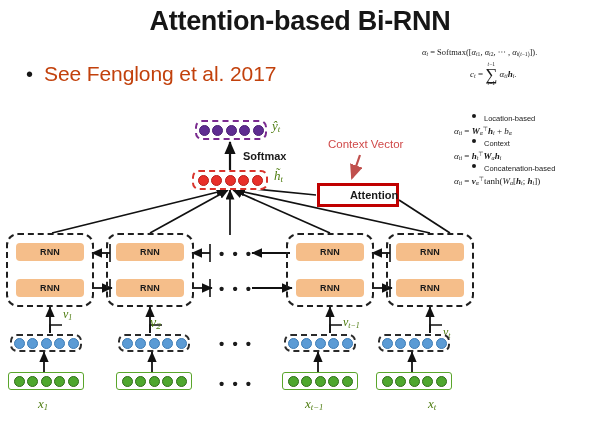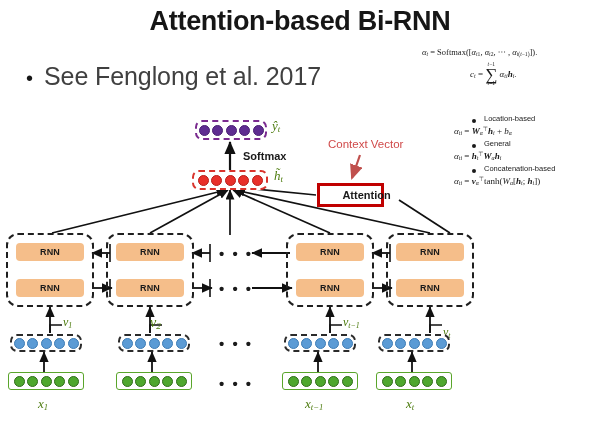--- a/index.html
+++ b/index.html
@@ -41,22 +41,22 @@
     display: flex;
     align-items: baseline;
     gap: 11px;
   }
   #bullet-dot {
     font-size: 20px;
     line-height: 1;
     color: #161616;
   }
   #bullet-text {
-    font-size: 25px;
-    color: #404040;
+    font-size: 21px;
+    color: #c2410c;
     letter-spacing: -0.1px;
   }
 
   
   .mathblock { position: absolute; font-family: "Liberation Serif", serif; color: #1a1a1a; }
   #eq-alpha-softmax {
     left: 422px; top: 47px;
     font-size: 8.5px;
     white-space: nowrap;
   }
@@ -64,21 +64,21 @@
     left: 470px; top: 62px;
     font-size: 9px;
     white-space: nowrap;
   }
   .sumwrap { display:inline-flex; flex-direction:column; align-items:center; vertical-align:middle; line-height:1; }
   .sumlim { font-size: 5.5px; }
   .sumsym { font-size: 17px; line-height: 0.82; }
 
   .attn-bullets { position: absolute; left: 432px; top: 114px; width: 168px; }
   .attn-item { margin-bottom: 3px; }
-  .attn-head { display: flex; align-items: flex-end; gap: 8px; padding-left: 40px; }
+  .attn-head { display: flex; align-items: flex-start; gap: 8px; padding-left: 40px; }
   .attn-bullet-dot {
     width: 4px; height: 4px; border-radius: 50%;
     background: #1a1a1a; flex: none;
   }
   .attn-label {
     font-family: "Liberation Sans", sans-serif;
     font-size: 7.5px;
     color: #1a1a1a;
   }
   .attn-eq {
@@ -173,21 +173,21 @@
     font-family: "Liberation Sans", sans-serif;
     font-weight: bold;
     font-style: normal;
     font-size: 11px;
     color: #1a1a1a;
   }
 
   #attention-box {
     position: absolute;
     left: 317px; top: 183px;
-    width: 67px; height: 24px;
+    width: 82px; height: 24px;
     box-sizing: border-box;
     border: 3px solid #c00000;
     background: #fff;
     display: flex;
     align-items: center;
     justify-content: center;
     font-family: "Liberation Sans", sans-serif;
     font-weight: bold;
     font-size: 11px;
     color: #1a1a1a;
@@ -245,21 +245,21 @@
         <span class="attn-label">Location-based</span>
       </div>
       <div class="attn-eq">
         <i class="v">α</i><sub class="s"><i class="v">ti</i></sub> = <b><i class="v">W</i></b><sub class="s"><i class="v">α</i></sub><sup class="s">⊤</sup><b><i class="v">h</i></b><sub class="s"><i class="v">i</i></sub> + <i class="v">b</i><sub class="s"><i class="v">α</i></sub>
       </div>
     </div>
 
     <div class="attn-item">
       <div class="attn-head">
         <span class="attn-bullet-dot"></span>
-        <span class="attn-label">General</span>
+        <span class="attn-label">Context</span>
       </div>
       <div class="attn-eq">
         <i class="v">α</i><sub class="s"><i class="v">ti</i></sub> = <b><i class="v">h</i></b><sub class="s"><i class="v">t</i></sub><sup class="s">⊤</sup><b><i class="v">W</i></b><sub class="s"><i class="v">α</i></sub><b><i class="v">h</i></b><sub class="s"><i class="v">i</i></sub>
       </div>
     </div>
 
     <div class="attn-item">
       <div class="attn-head">
         <span class="attn-bullet-dot"></span>
         <span class="attn-label">Concatenation-based</span>
@@ -377,21 +377,21 @@
     <div class="rnn-group" style="left:386px; top:233px; width:88px; height:74px;">
       <div class="rnn-cell" style="left:8px; top:8px; width:68px; height:18px;">RNN</div>
       <div class="rnn-cell" style="left:8px; top:44px; width:68px; height:18px;">RNN</div>
     </div>
 
     <div class="ellipsis" style="left:219px; top:245px;">• • •</div>
     <div class="ellipsis" style="left:219px; top:280px;">• • •</div>
     <div class="ellipsis" style="left:219px; top:335px;">• • •</div>
     <div class="ellipsis" style="left:219px; top:375px;">• • •</div>
 
-    <div class="label" style="left:63px;  top:315px; font-size:12px;"><i>v</i><sub class="s">1</sub></div>
+    <div class="label" style="left:63px;  top:307px; font-size:12px;"><i>v</i><sub class="s">1</sub></div>
     <div class="label" style="left:150px; top:315px; font-size:14px;"><i>v</i><sub class="s">2</sub></div>
     <div class="label" style="left:343px; top:315px; font-size:12px;"><i>v</i><sub class="s">t−1</sub></div>
     <div class="label" style="left:443px; top:325px; font-size:12px;"><i>v</i><sub class="s">t</sub></div>
 
     <div class="nodebox box-blue" style="left:10px; top:334px; width:72px; height:18px;">
       <span class="dot dot-blue" style="width:9px;height:9px;"></span>
       <span class="dot dot-blue" style="width:9px;height:9px;"></span>
       <span class="dot dot-blue" style="width:9px;height:9px;"></span>
       <span class="dot dot-blue" style="width:9px;height:9px;"></span>
       <span class="dot dot-blue" style="width:9px;height:9px;"></span>
@@ -443,16 +443,16 @@
       <span class="dot dot-green" style="width:9px;height:9px;"></span>
       <span class="dot dot-green" style="width:9px;height:9px;"></span>
       <span class="dot dot-green" style="width:9px;height:9px;"></span>
       <span class="dot dot-green" style="width:9px;height:9px;"></span>
       <span class="dot dot-green" style="width:9px;height:9px;"></span>
     </div>
 
     <div class="label" style="left:38px;  top:396px; font-size:13px;"><i>x</i><sub class="s">1</sub></div>
     <div class="label" style="left:146px; top:396px; font-size:13px;margin-top:39px;"><i>x</i><sub class="s">2</sub></div>
     <div class="label" style="left:305px; top:396px; font-size:13px;"><i>x</i><sub class="s">t−1</sub></div>
-    <div class="label" style="left:406px; top:396px; font-size:13px;"><i>x</i><sub class="s">t</sub></div>
+    <div class="label" style="left:428px; top:396px; font-size:13px;"><i>x</i><sub class="s">t</sub></div>
 
   </div>
 </div>
 
 </body></html>

